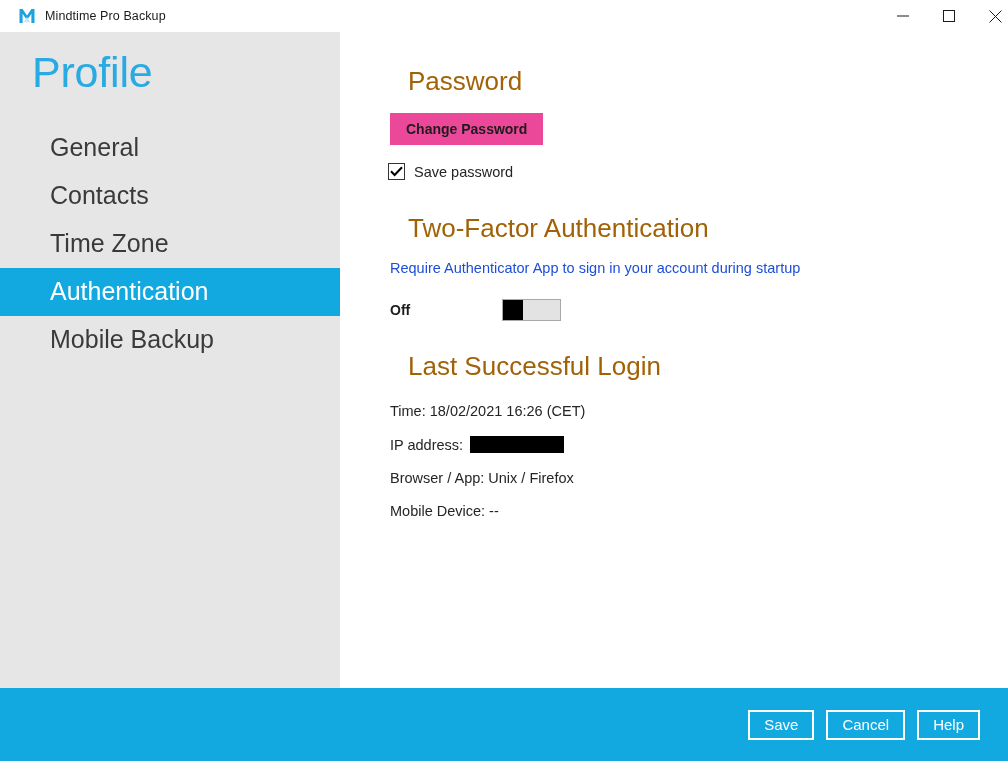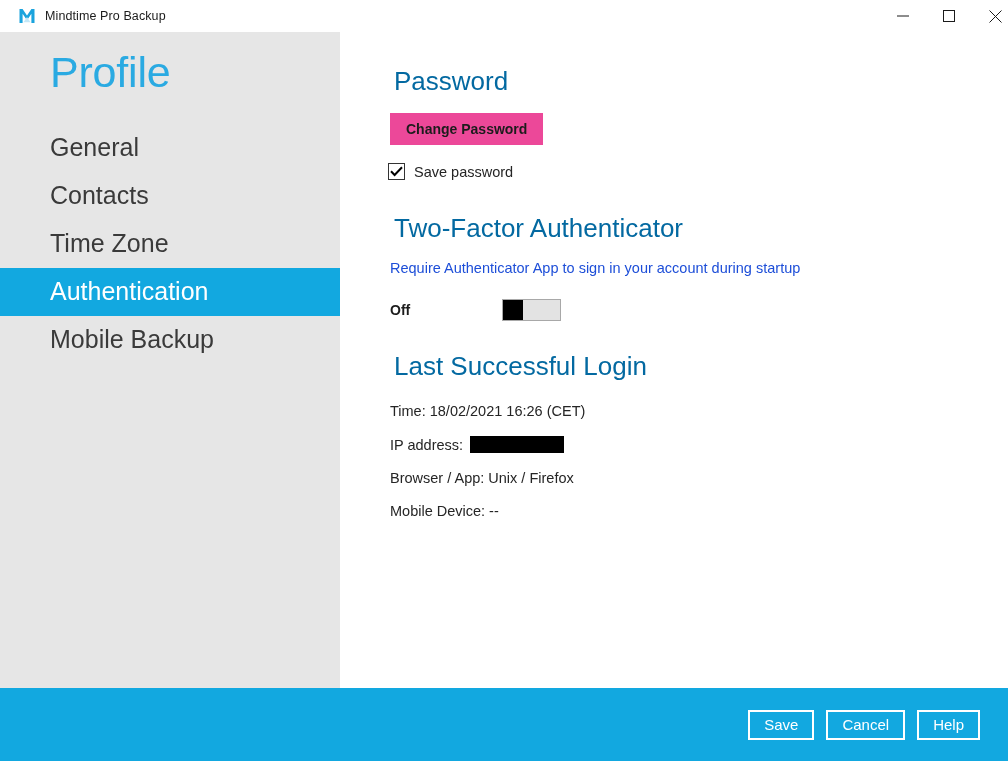--- a/index.html
+++ b/index.html
@@ -70,21 +70,21 @@
     left: 0;
     top: 32px;
     width: 340px;
     height: 656px;
     background: #e6e6e6;
   }
   .sidebar-title {
     color: #2aaae2;
     font-size: 43px;
     font-weight: 400;
-    padding-left: 50px;
+    padding-left: 32px;
     padding-top: 15px;
     line-height: 1.2;
     letter-spacing: -0.2px;
   }
   .nav {
     margin-top: 25px;
   }
   .nav-item {
     height: 48px;
     display: flex;
@@ -103,24 +103,24 @@
   
   .content {
     position: absolute;
     left: 340px;
     top: 32px;
     width: 668px;
     height: 656px;
     background: #ffffff;
   }
   .section-heading {
-    color: #0369a1;
+    color: #a16207;
     font-size: 26px;
     font-weight: 400;
-    padding-left: 54px;
+    padding-left: 68px;
   }
   .body-text {
     font-size: 14.5px;
     color: #1d4ed8;
     padding-left: 50px;
   }
 
   .btn-change-password {
     margin-left: 50px;
     margin-top: 16px;
@@ -302,21 +302,21 @@
       <span class="checkbox-box">
         <svg width="13" height="11" viewBox="0 0 13 11">
             <path d="M1 5.2 L4.6 9 L12 1.2" fill="none" stroke="#000000" stroke-width="2"></path>
           </svg>
       </span>
       <span class="checkbox-label">Save password</span>
     </div>
   </div>
 
   <div style="padding-top:33px;">
-    <div class="section-heading">Two-Factor Authenticator</div>
+    <div class="section-heading">Two-Factor Authentication</div>
 
     <div class="body-text" style="margin-top:16px;">Require Authenticator App to sign in your account during startup</div>
 
     <div class="toggle-row">
       <span class="toggle-state-label">Off</span>
       <span class="toggle">
         <span class="toggle-handle"></span>
       </span>
     </div>
   </div>

